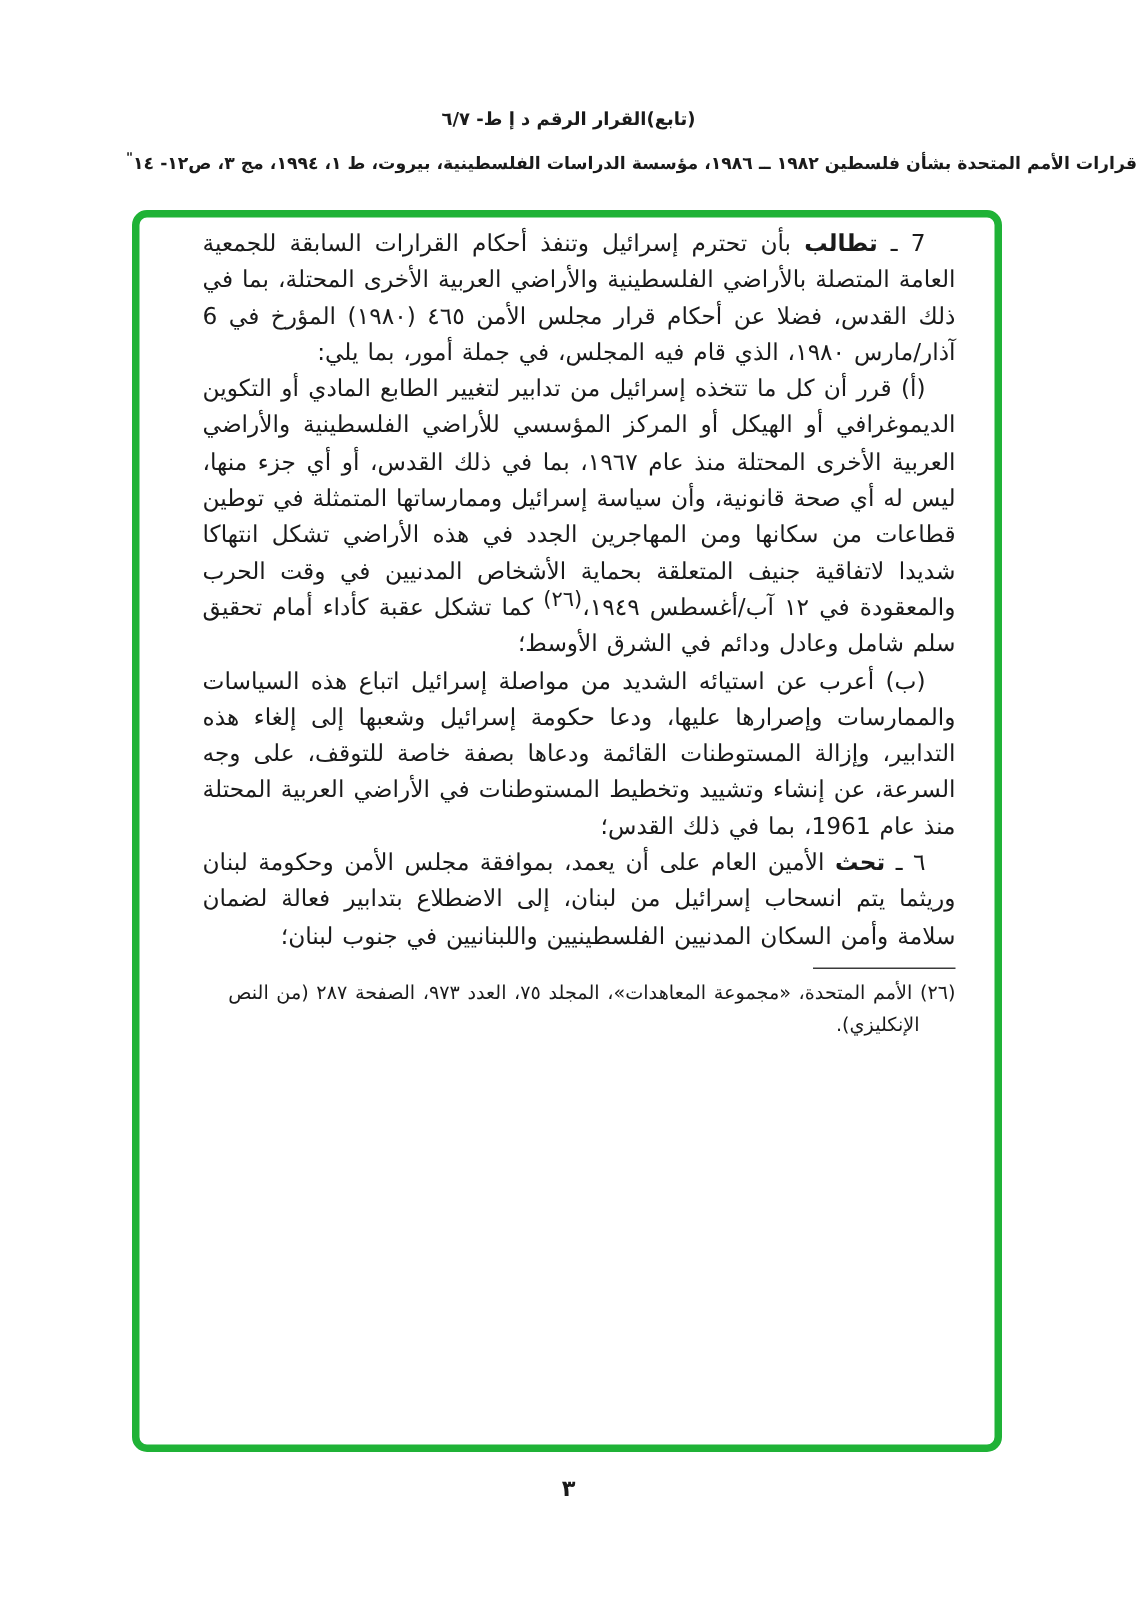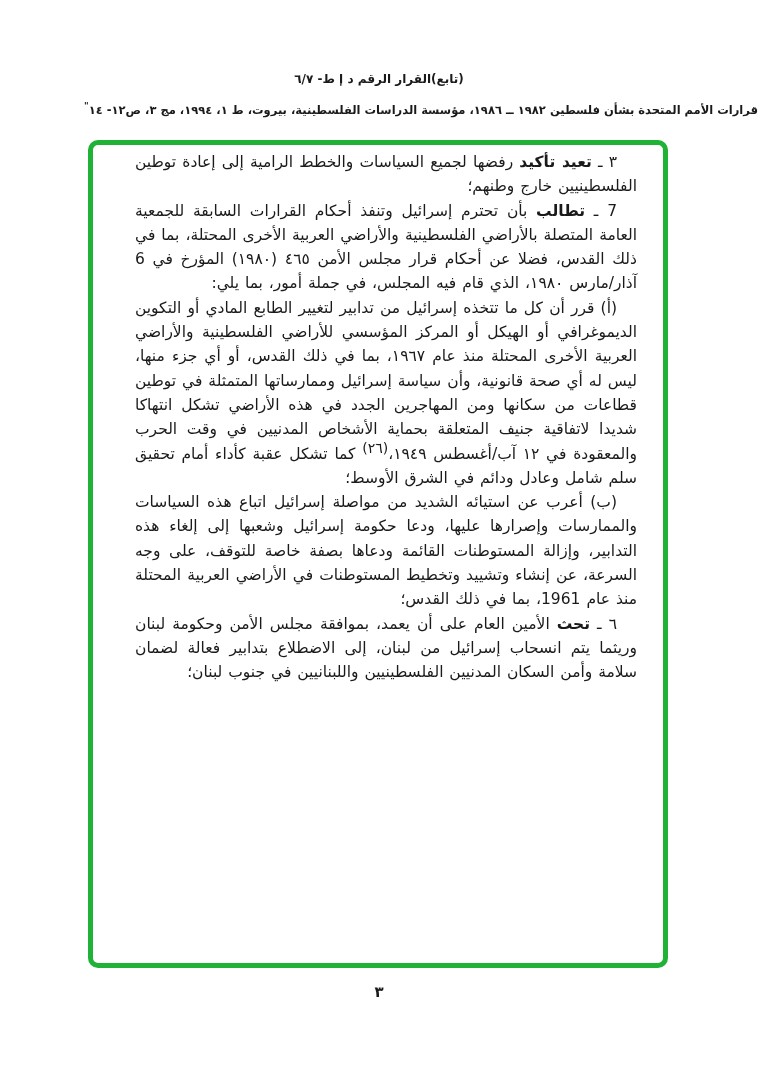--- a/index.html
+++ b/index.html
@@ -101,23 +101,26 @@
 </head>
 <body>
 
 <div class="header-title">(تابع)القرار الرقم د إ ط- ٦/٧</div>
 
 <div class="header-subtitle"><span>قرارات الأمم المتحدة بشأن فلسطين ١٩٨٢ ــ ١٩٨٦، مؤسسة الدراسات الفلسطينية، بيروت، ط ١، ١٩٩٤، مج ٣، ص١٢- ١٤</span><span class="sub-mark">"</span></div>
 
 <div class="green-box" style="border-color: rgb(31, 178, 54);">
 
   <div class="resolution-body">
-      <p class="para"><span>٣ ـ </span><span class="bold">تعيد تأكيد</span><span> رفضها لجميع السياسات والخطط الرامية إلى إعادة توطين الفلسطينيين خارج وطنهم؛</span></p>
       <p class="para"><span>7 ـ </span><span class="bold">تطالب</span><span> بأن تحترم إسرائيل وتنفذ أحكام القرارات السابقة للجمعية العامة المتصلة بالأراضي الفلسطينية والأراضي العربية الأخرى المحتلة، بما في ذلك القدس، فضلا عن أحكام قرار مجلس الأمن ٤٦٥ (١٩٨٠) المؤرخ في 6 آذار/مارس ١٩٨٠، الذي قام فيه المجلس، في جملة أمور، بما يلي:</span></p>
       <p class="para"><span>(أ) قرر أن كل ما تتخذه إسرائيل من تدابير لتغيير الطابع المادي أو التكوين الديموغرافي أو الهيكل أو المركز المؤسسي للأراضي الفلسطينية والأراضي العربية الأخرى المحتلة منذ عام ١٩٦٧، بما في ذلك القدس، أو أي جزء منها، ليس له أي صحة قانونية، وأن سياسة إسرائيل وممارساتها المتمثلة في توطين قطاعات من سكانها ومن المهاجرين الجدد في هذه الأراضي تشكل انتهاكا شديدا لاتفاقية جنيف المتعلقة بحماية الأشخاص المدنيين في وقت الحرب والمعقودة في ١٢ آب/أغسطس ١٩٤٩،</span><sup>(٢٦)</sup><span> كما تشكل عقبة كأداء أمام تحقيق سلم شامل وعادل ودائم في الشرق الأوسط؛</span></p>
       <p class="para"><span>(ب) أعرب عن استيائه الشديد من مواصلة إسرائيل اتباع هذه السياسات والممارسات وإصرارها عليها، ودعا حكومة إسرائيل وشعبها إلى إلغاء هذه التدابير، وإزالة المستوطنات القائمة ودعاها بصفة خاصة للتوقف، على وجه السرعة، عن إنشاء وتشييد وتخطيط المستوطنات في الأراضي العربية المحتلة منذ عام 1961، بما في ذلك القدس؛</span></p>
       <p class="para"><span>٦ ـ </span><span class="bold">تحث</span><span> الأمين العام على أن يعمد، بموافقة مجلس الأمن وحكومة لبنان وريثما يتم انسحاب إسرائيل من لبنان، إلى الاضطلاع بتدابير فعالة لضمان سلامة وأمن السكان المدنيين الفلسطينيين واللبنانيين في جنوب لبنان؛</span></p>
     </div>
 
+  <div class="footnote-block">
+    <div class="footnote-sep"></div>
+    <p class="footnote">(٢٦) الأمم المتحدة، «مجموعة المعاهدات»، المجلد ٧٥، العدد ٩٧٣، الصفحة ٢٨٧ (من النص الإنكليزي).</p>
+  </div>
 
 </div>
 
 <div class="page-number">٣</div>
 
 </body></html>

